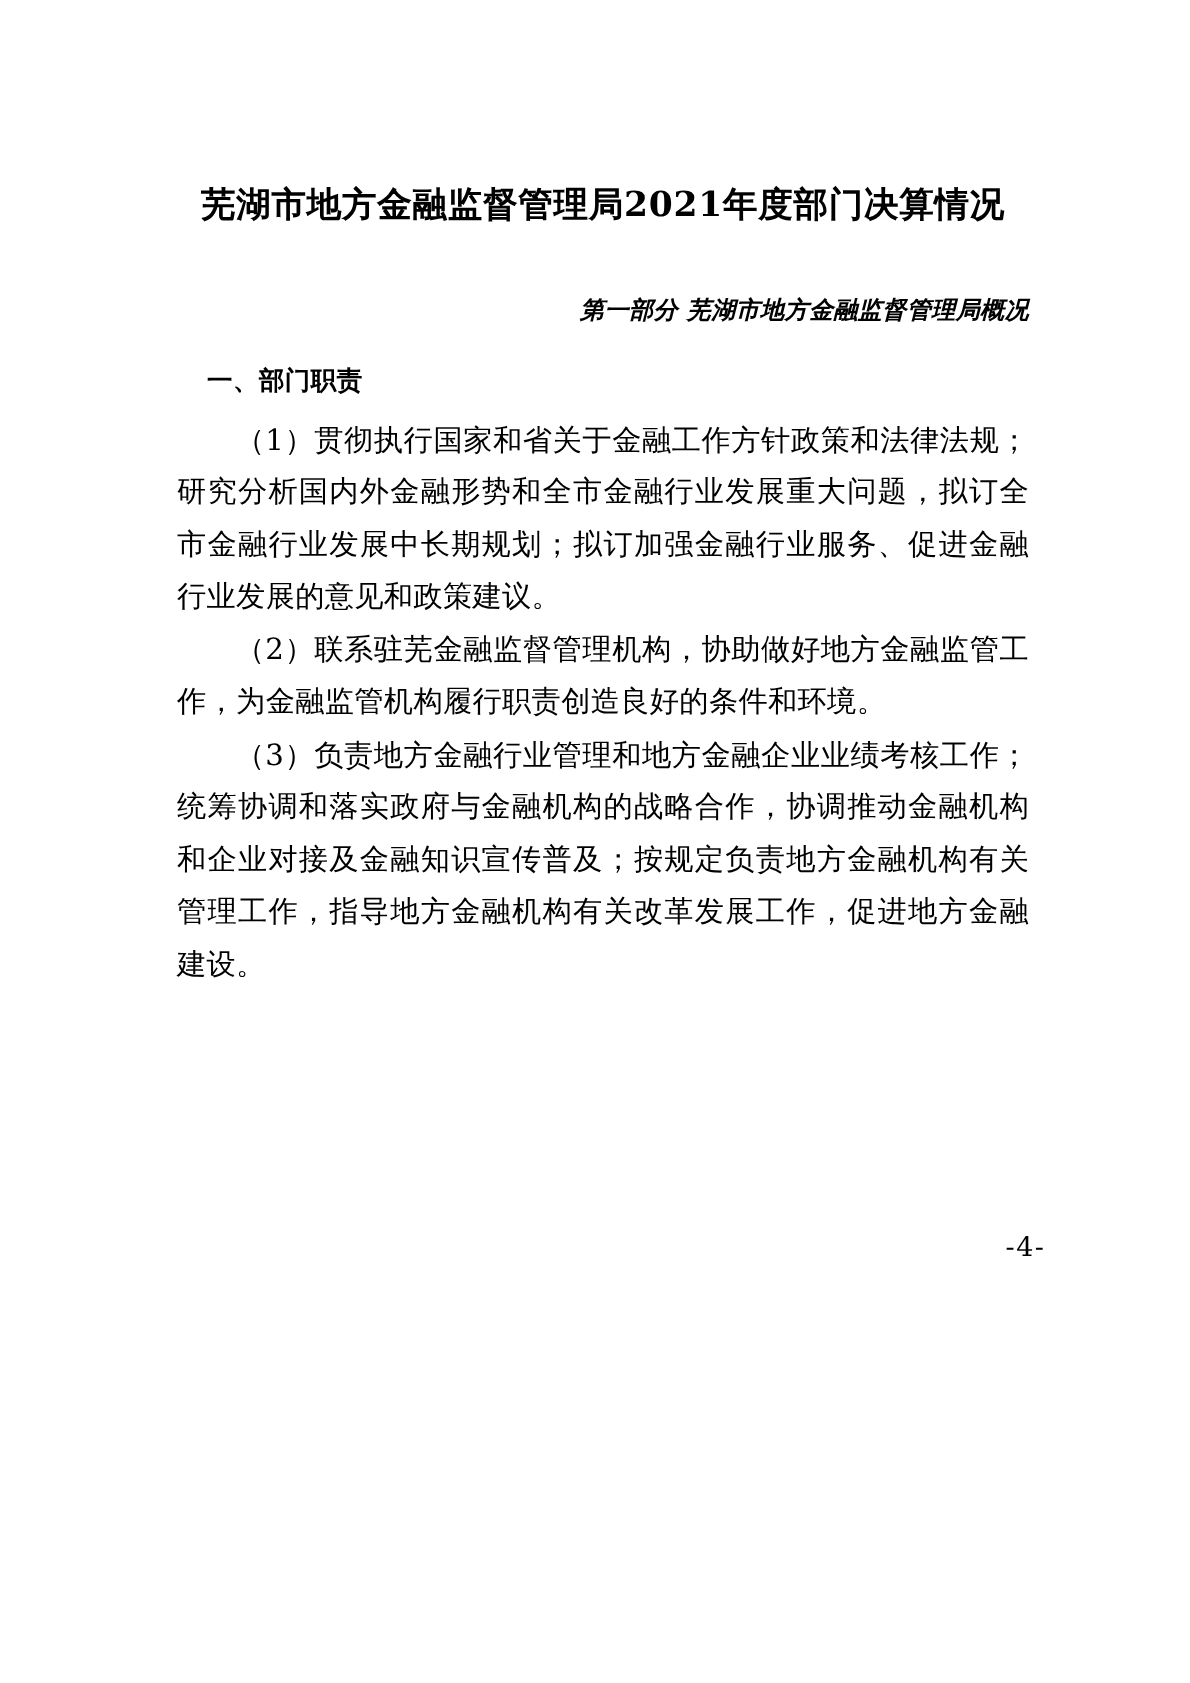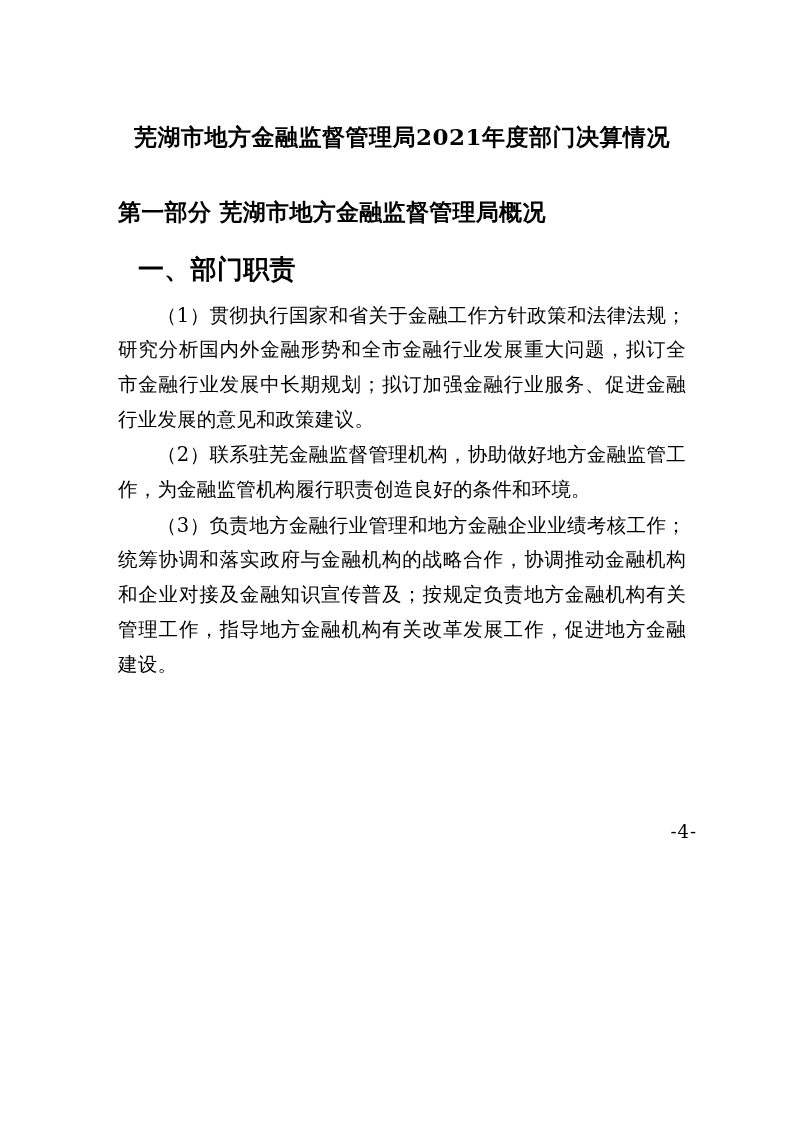--- a/index.html
+++ b/index.html
@@ -31,28 +31,29 @@
   .doc-title {
     font-size: 23px;
     font-weight: bold;
     text-align: center;
     letter-spacing: 0.5px;
     line-height: 1.5;
     margin: 0 0 42px 0;
     white-space: nowrap;
   }
   .section-title {
-    font-size: 23px;
+    font-size: 16px;
     font-weight: bold;
-    text-align: left;
+    text-align: right;
     margin: 0 0 24px 0;
     letter-spacing: 0.3px;
+    font-style: italic;
   }
   .sub-title {
-    font-size: 26px;
+    font-size: 17px;
     font-weight: bold;
     margin: 0 0 12px 0;
     text-indent: 20px;
     letter-spacing: 0.3px;
   }
   .para {
     font-size: 19.5px;
     line-height: 1.78;
     margin: 0 0 1px 0;
     text-indent: 39px;

